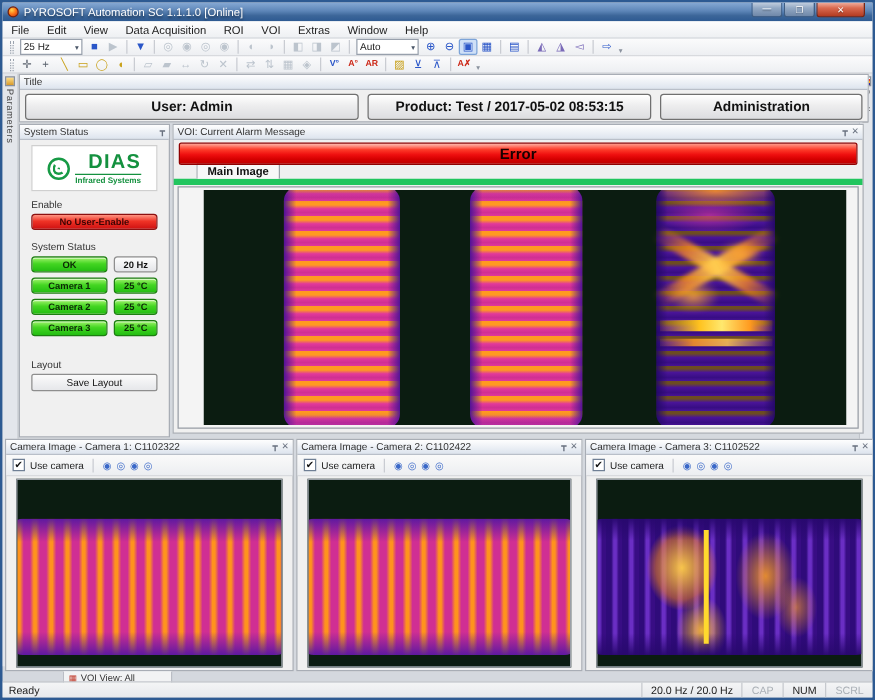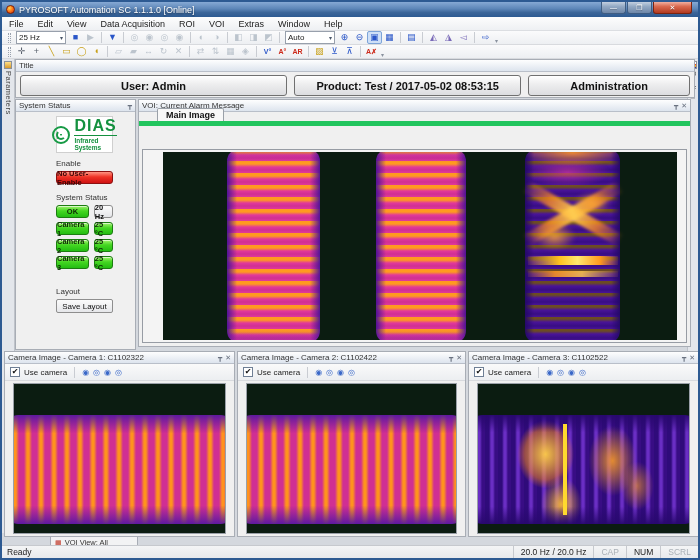--- a/index.html
+++ b/index.html
@@ -64,21 +64,21 @@
   
   .title-dock{left:13px;top:57px;width:680px;height:39px;}
   .btnrow{display:flex;gap:7px;padding:3px 4px;}
   .bigbtn{height:21px;border:1px solid #707070;border-radius:3px;background:linear-gradient(#ffffff,#ededee 45%,#dcdde0);
     box-shadow:inset 0 1px 0 #fff;display:flex;align-items:center;justify-content:center;
     font-size:11px;font-weight:bold;color:#111;cursor:default;}
   .bb1{flex:1.66;} .bb2{flex:1.41;} .bb3{flex:1;}
 
   
   .sys-dock{left:13px;top:97px;width:121px;height:251px;}
-  .sys-body{padding:4px 22px;font-size:8px;color:#333;margin-left:18px;}
+  .sys-body{padding:4px 9px;font-size:8px;color:#333;}
   .logo{height:37px;background:#fff;border:1px solid #cfcfcf;display:flex;align-items:center;justify-content:center;gap:4px;margin-bottom:6px;}
   .dias-mark{width:18px;height:18px;border:2px solid #179a45;border-radius:50%;position:relative;flex:none;}
   .dias-mark:before{content:"";position:absolute;inset:2px;border:2px solid #179a45;border-radius:50%;border-top-color:transparent;border-right-color:transparent;}
   .dias-mark:after{content:"";position:absolute;inset:6px;border:1.5px solid #179a45;border-radius:50%;border-bottom-color:transparent;}
   .logo-txt{display:flex;flex-direction:column;align-items:flex-end;}
   .dias-word{font-size:16px;font-weight:bold;color:#14913f;letter-spacing:1px;line-height:1;}
   .dias-tag{font-size:6.5px;color:#14913f;border-top:1px solid #14913f;margin-top:1px;padding-top:1px;font-weight:bold;}
   .lbl{margin:4px 0 3px 0;}
   .stbtn{height:13px;border-radius:3px;display:flex;align-items:center;justify-content:center;
     font-size:7.5px;font-weight:bold;color:#0c2a05;cursor:default;}
@@ -323,20 +323,21 @@
     </div>
   </div>
 
   <div class="dock voi-dock">
     <div class="dock-h">
       <span>VOI: Current Alarm Message</span>
       <span class="sp"></span>
       <span class="hicon">┳</span>
       <span class="hicon">✕</span>
     </div>
+    <div class="errorbar">Error</div>
     <div class="tabstrip">
       <span class="tab">Main Image</span>
     </div>
     <div class="main-wrap">
       <div class="main-img">
         <div class="coil hot c1"></div>
         <div class="coil hot c2"></div>
         <div class="coil c3">
           <div class="xbar a"></div>
           <div class="xbar b"></div>

